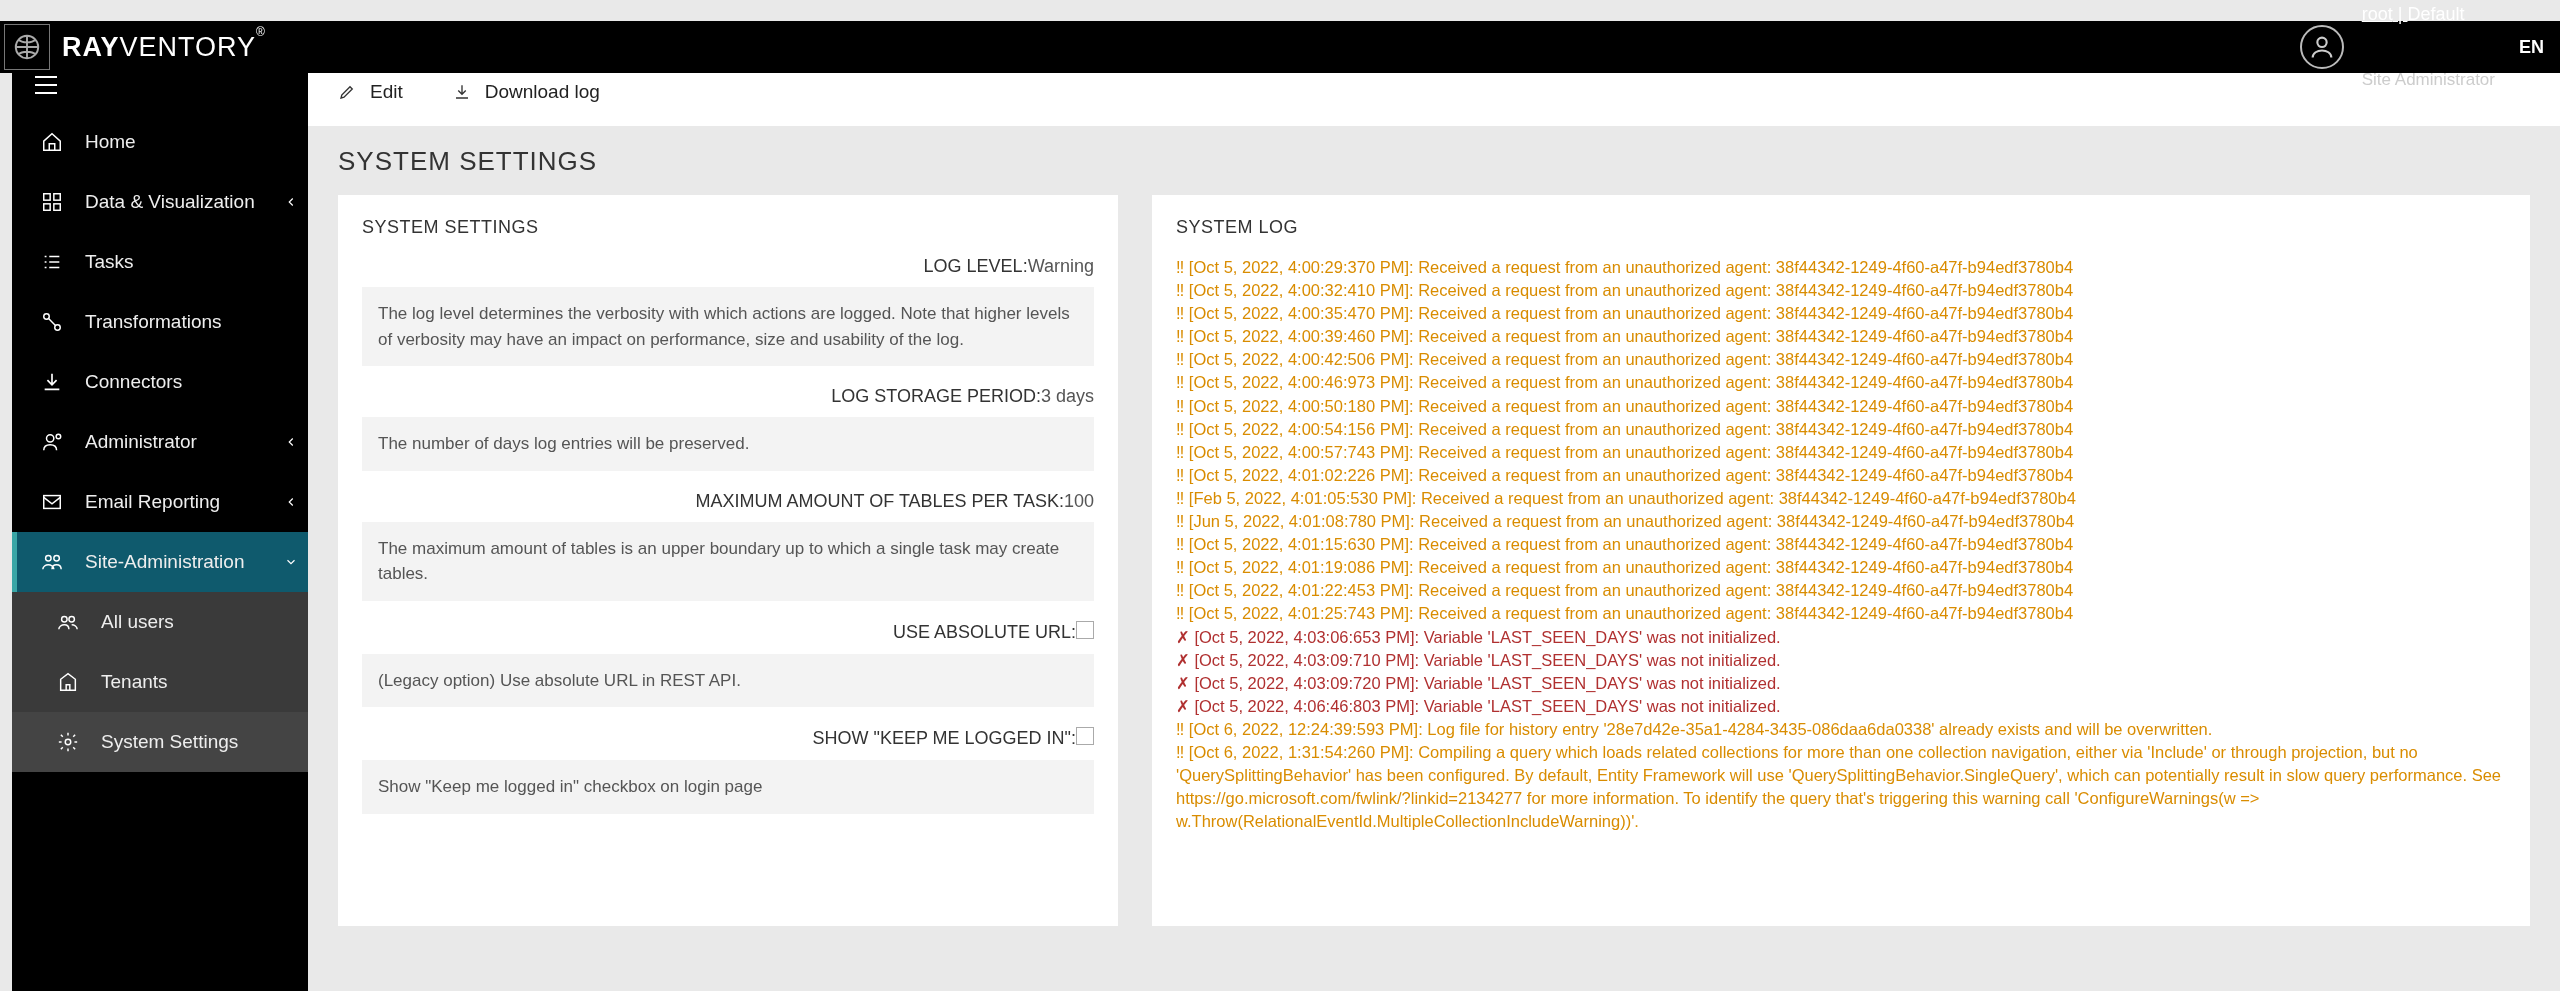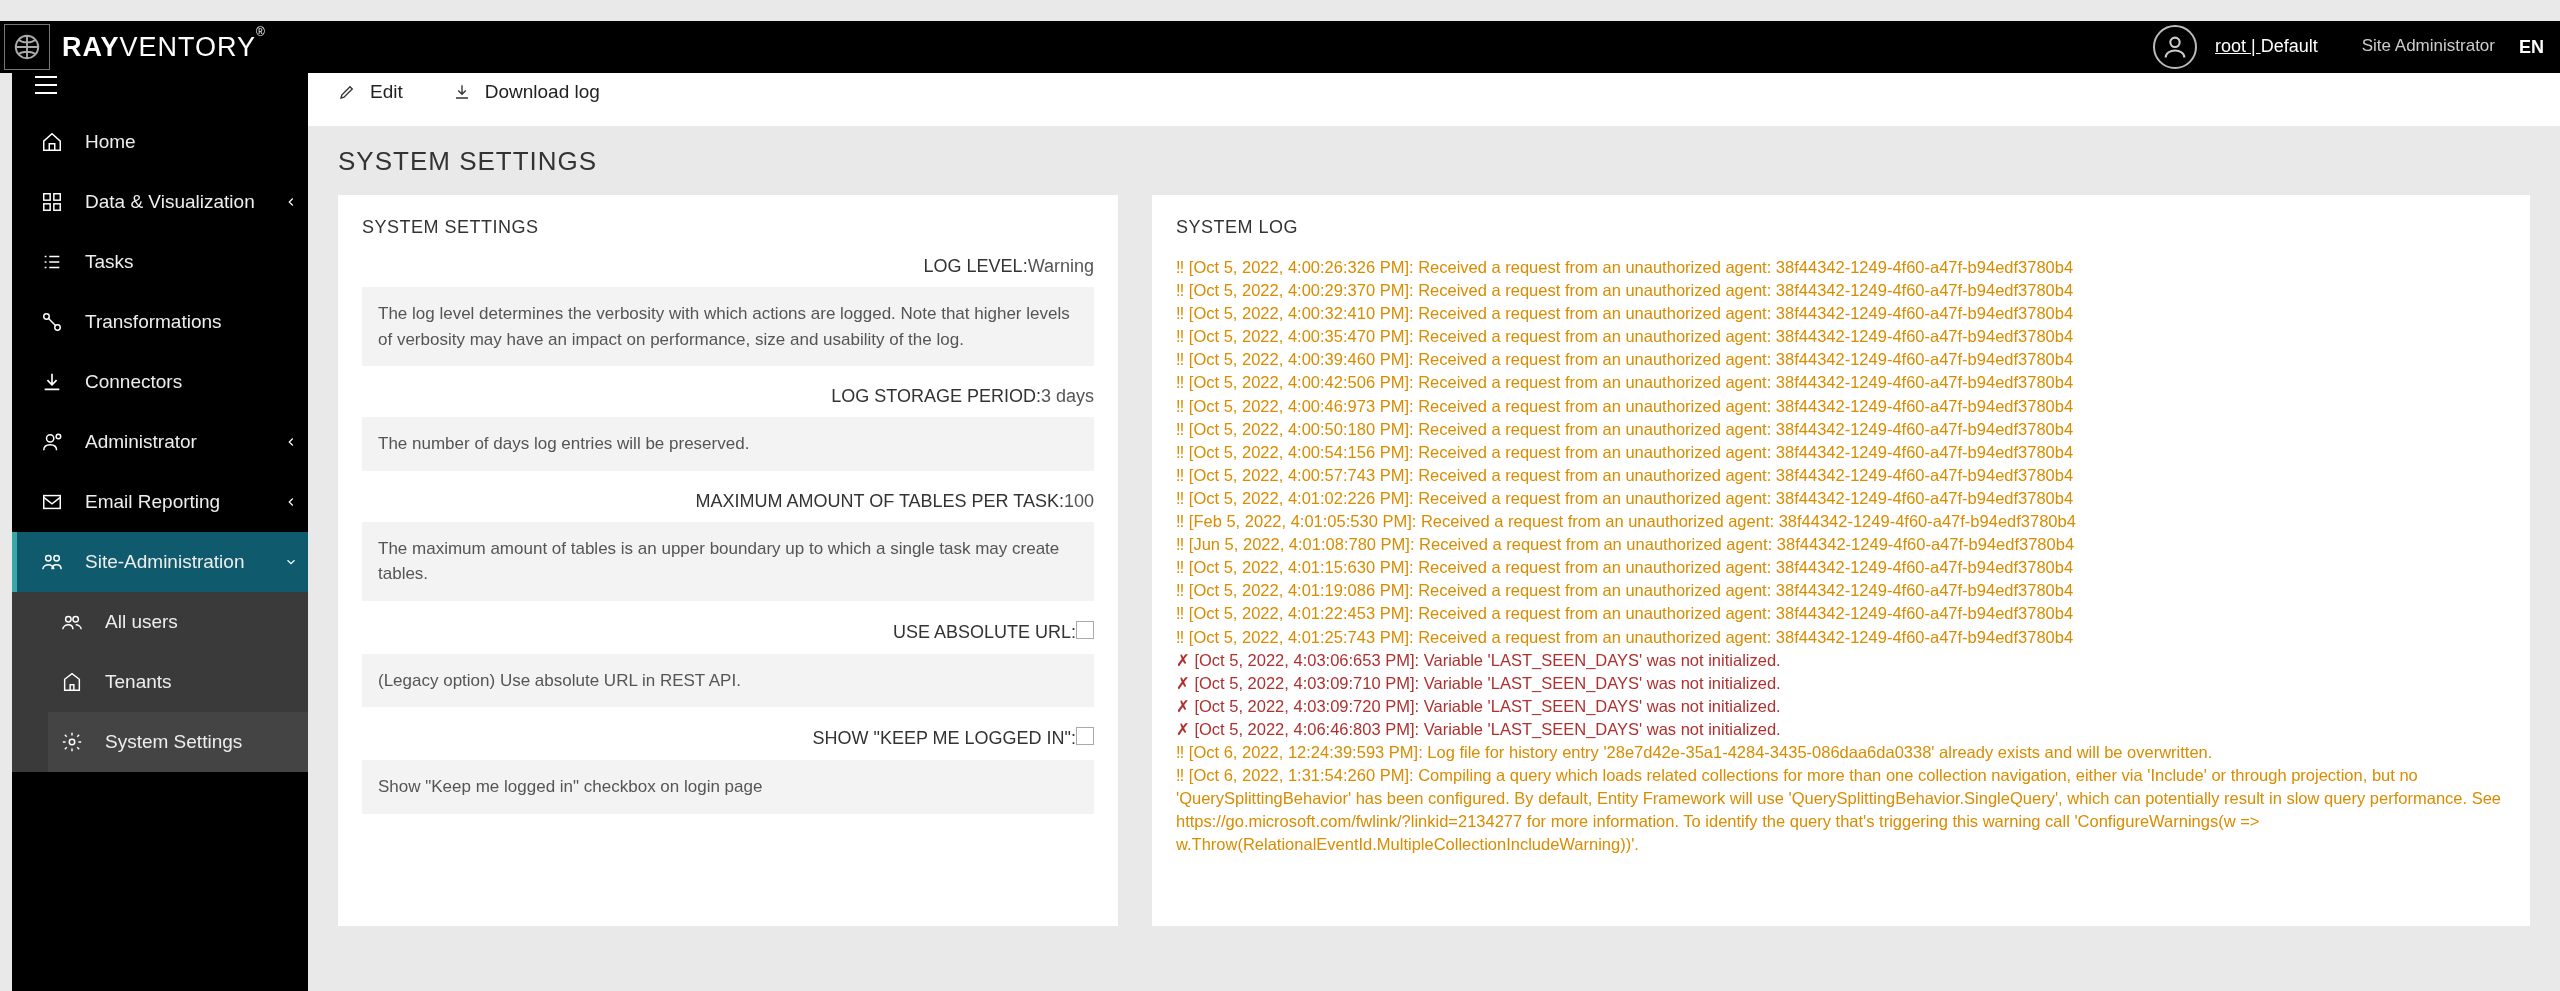--- a/index.html
+++ b/index.html
@@ -7,36 +7,36 @@
 
   
   .topbar { position: absolute; top:0; left:0; right:0; height:52px; background:#000; color:#fff; display:flex; align-items:center; z-index:10;margin-top:21px; }
   .topbar .logo-box { width:46px; height:46px; margin-left:4px; border:1px solid #777; display:flex; align-items:center; justify-content:center; }
   .topbar .brand { margin-left:12px; font-size:27px; letter-spacing:1px; font-weight:300; }
   .topbar .brand .bold { font-weight:600; }
   .topbar .brand sup { font-size:12px; position:relative; top:-10px; }
   .topbar .spacer { flex:1; }
   .user-block { display:flex; align-items:center; gap:18px; margin-right:24px; }
   .avatar-ring { width:44px; height:44px; border:2px solid #bbb; border-radius:50%; display:flex; align-items:center; justify-content:center; }
-  .user-text { display:flex; flex-direction:row; line-height:1.2; font-size:18px;gap:44px;}
+  .user-text { display:flex; flex-direction:column; line-height:1.2; font-size:18px;gap:44px;}
   .user-text .line1 span { text-decoration:underline; }
   .user-text .role { color:#ccc; font-size:17px; }
   .lang { color:#fff; font-weight:600; font-size:18px; margin-right:16px; }
 
   .teal-strip { position:absolute; top:52px; left:0; right:0; height:6px; background:#5c9a9a; z-index:9; }
 
   
   .sidebar { position:absolute; top:58px; left:12px; bottom:0; width:308px; background:#000; color:#eee; overflow:hidden; }
   .hamburger { height:54px; display:flex; align-items:center; padding-left:22px; }
   .nav-item { height:60px; display:flex; align-items:center; padding:0 22px; font-size:19px; cursor:pointer; border-left:5px solid transparent; }
   .nav-item .icon { width:26px; display:inline-flex; justify-content:center; margin-right:20px; }
   .nav-item .label { flex:1; }
   .nav-item.active { background:#0f5a6d; border-left:5px solid #3aa6a6; }
   .nav-sub { background:#3a3a3a; }
-  .nav-sub .nav-item { padding-left:6px; height:60px;margin-left:36px; }
+  .nav-sub .nav-item { padding-left:38px; height:60px; }
   .nav-sub .nav-item.current { background:#444; }
 
   
   .main { position:absolute; top:58px; left:308px; right:0; bottom:0; background:#e9e9e9; }
   .actionbar { height:68px; background:#fff; display:flex; align-items:center; padding-left:30px; gap:50px; font-size:19px; color:#222; }
   .actionbar .action { display:flex; align-items:center; gap:14px; cursor:pointer; }
   .page-title { padding:20px 30px 18px; font-size:26px; letter-spacing:1px; color:#333; font-weight:400; }
 
   .panels { display:flex; gap:34px; padding:0 30px 30px; }
   .panel { background:#fff; }
@@ -276,21 +276,20 @@
             <span class="label">SHOW "KEEP ME LOGGED IN":</span>
             <span class="value"><span class="checkbox"></span></span>
           </div>
           <div class="setting-desc">Show "Keep me logged in" checkbox on login page</div>
         </div>
     </div>
 
     <div class="panel log">
       <h2>SYSTEM LOG</h2>
       <div class="log-body" id="log-body">
-          <div class="log-warn">‼ [Oct 5, 2022, 4:00:26:326 PM]: Received a request from an unauthorized agent: 38f44342-1249-4f60-a47f-b94edf3780b4</div>
           <div class="log-warn">‼ [Oct 5, 2022, 4:00:29:370 PM]: Received a request from an unauthorized agent: 38f44342-1249-4f60-a47f-b94edf3780b4</div>
           <div class="log-warn">‼ [Oct 5, 2022, 4:00:32:410 PM]: Received a request from an unauthorized agent: 38f44342-1249-4f60-a47f-b94edf3780b4</div>
           <div class="log-warn">‼ [Oct 5, 2022, 4:00:35:470 PM]: Received a request from an unauthorized agent: 38f44342-1249-4f60-a47f-b94edf3780b4</div>
           <div class="log-warn">‼ [Oct 5, 2022, 4:00:39:460 PM]: Received a request from an unauthorized agent: 38f44342-1249-4f60-a47f-b94edf3780b4</div>
           <div class="log-warn">‼ [Oct 5, 2022, 4:00:42:506 PM]: Received a request from an unauthorized agent: 38f44342-1249-4f60-a47f-b94edf3780b4</div>
           <div class="log-warn">‼ [Oct 5, 2022, 4:00:46:973 PM]: Received a request from an unauthorized agent: 38f44342-1249-4f60-a47f-b94edf3780b4</div>
           <div class="log-warn">‼ [Oct 5, 2022, 4:00:50:180 PM]: Received a request from an unauthorized agent: 38f44342-1249-4f60-a47f-b94edf3780b4</div>
           <div class="log-warn">‼ [Oct 5, 2022, 4:00:54:156 PM]: Received a request from an unauthorized agent: 38f44342-1249-4f60-a47f-b94edf3780b4</div>
           <div class="log-warn">‼ [Oct 5, 2022, 4:00:57:743 PM]: Received a request from an unauthorized agent: 38f44342-1249-4f60-a47f-b94edf3780b4</div>
           <div class="log-warn">‼ [Oct 5, 2022, 4:01:02:226 PM]: Received a request from an unauthorized agent: 38f44342-1249-4f60-a47f-b94edf3780b4</div>

